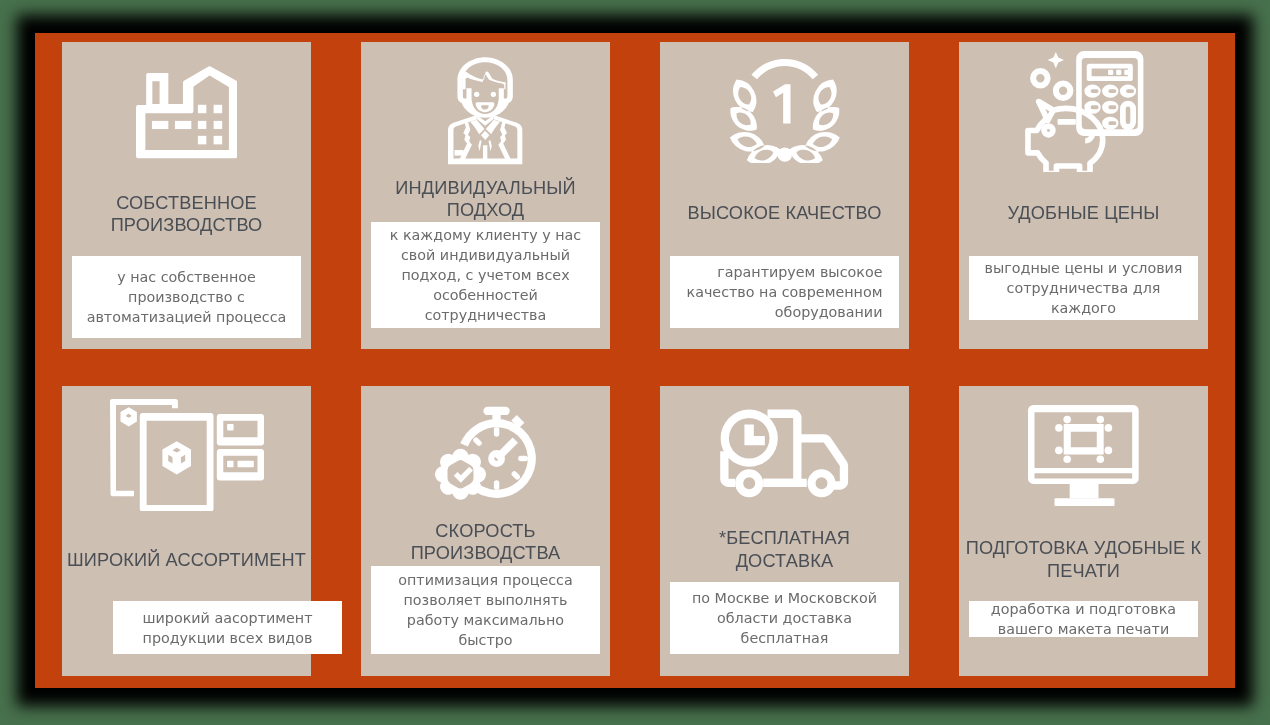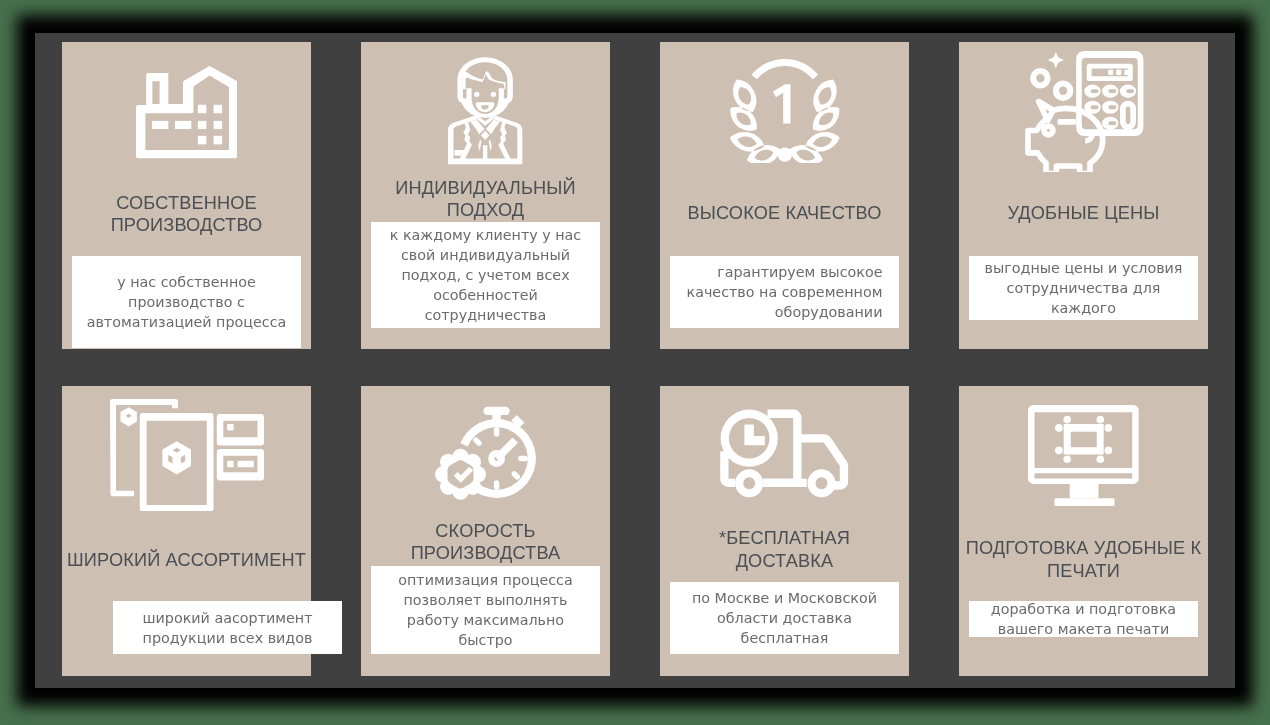--- a/index.html
+++ b/index.html
@@ -4,21 +4,21 @@
 <title>Преимущества</title>
 <style>
   html, body { margin:0; padding:0; }
   body {
     width:1270px; height:725px; overflow:hidden;
     background:#47704c;
     font-family:"Liberation Sans", sans-serif;
   }
   .page-surface{
     position:absolute; left:35px; top:33px; width:1200px; height:655px;
-    background:#404040;
+    background:#c2410c;
     box-shadow:0 0 14px 18px rgba(0,0,0,1);
   }
   .features-grid{
     position:absolute; left:0; top:0; width:1200px; height:655px;
   }
   .card{
     position:absolute;
     width:249px;
     background:#cebfb3;
     display:flex; flex-direction:column; align-items:center;
@@ -69,21 +69,21 @@
         <rect x="62.2" y="40" width="8.5" height="8.5"></rect>
             <rect x="78" y="40" width="8.6" height="8.5"></rect>
         <rect x="62.2" y="56.2" width="8.5" height="8.2"></rect>
             <rect x="78" y="56.2" width="8.6" height="8.2"></rect>
         <rect x="62.2" y="71.2" width="8.5" height="8.6"></rect>
             <rect x="78" y="71.2" width="8.6" height="8.6"></rect>
       </svg>
     </div>
     <div class="card-title" style="margin-top:33px;">СОБСТВЕННОЕ
 ПРОИЗВОДСТВО</div>
-    <div class="card-desc" style="position:absolute;left:10px;top:214px;height:92px;">у нас собственное
+    <div class="card-desc" style="position:absolute;left:10px;top:214px;height:82px;">у нас собственное
 производство с
 автоматизацией процесса</div>
   </div>
 
   <div class="card" style="left:326px;top:9px;height:307px;">
     <div class="card-icon" style="height:122.6px;">
       <svg width="74.5" height="107.8" viewBox="0 0 75 108" xmlns="http://www.w3.org/2000/svg">
 
 <path fill-rule="evenodd" d="M37.4 0C24.3 0 9.5 8.4 9.5 23.1v16.1c0 3.3 1.6 5.9 4.2 6.9C16.9 54.5 26.3 61 37.4 61c11.1 0 20.5-6.5 23.7-14.9 2.6-1 4.2-3.6 4.2-6.9V23.1C65.3 8.4 50.5 0 37.4 0zm0 5.1c11.3 0 22.4 6.9 22.4 18v16.1c0 1.5-.6 2.4-1.7 2.4h-1.9V31.3h-5.1v9.6c0 .9-.1 1.6-.2 2.3C50 51.6 44.4 57 37.4 57c-7 0-12.6-5.4-13.5-13.8-.1-.7-.2-1.4-.2-2.3v-9.6h-5.1v10.3h-1.9c-1.1 0-1.7-.9-1.7-2.4V23.1c0-11.1 11.1-18 22.4-18z"></path>
 

